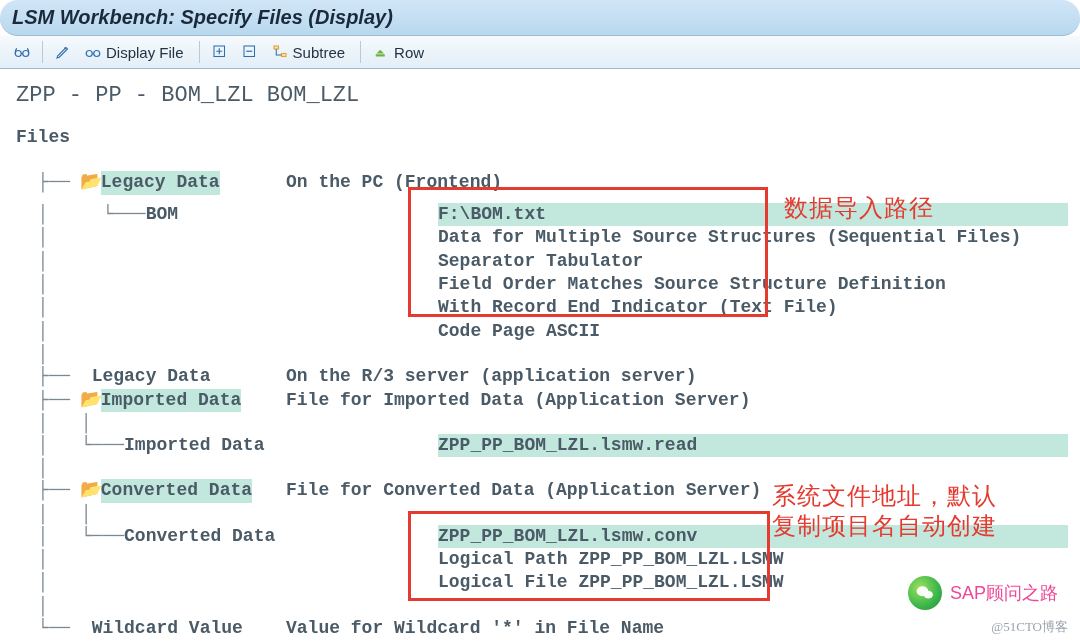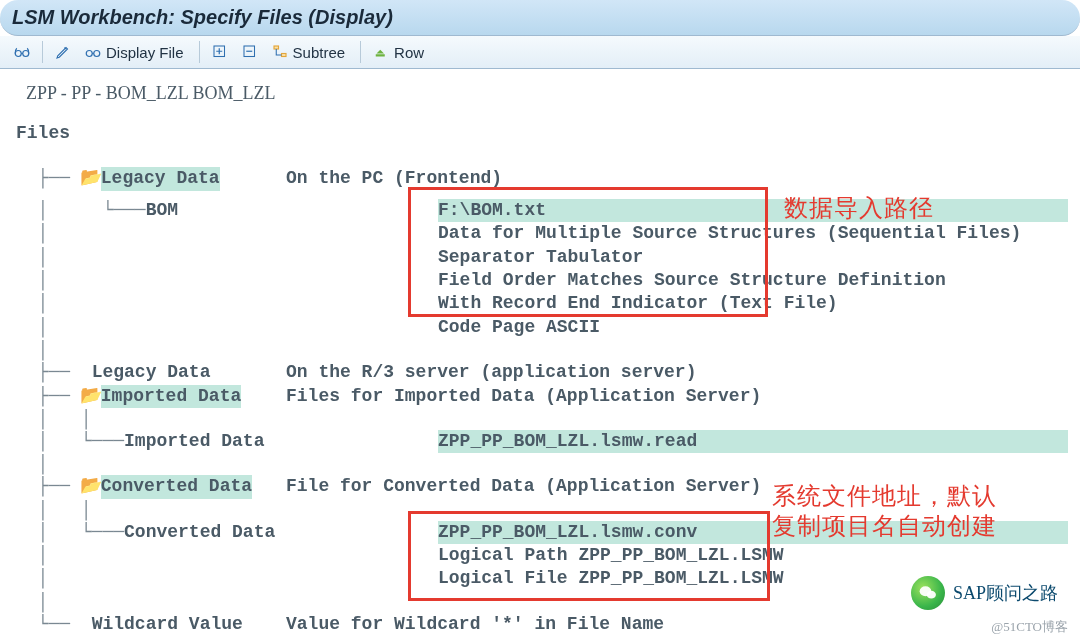--- a/index.html
+++ b/index.html
@@ -43,24 +43,24 @@
     color: #234;
     position: relative;
   }
   .tb-btn.labeled { font-size: 15px; padding-left: 4px; padding-right: 8px; gap: 4px; }
   .tb-sep { width: 1px; height: 22px; background: #b7cad9; margin: 0 4px; }
   .tb-icon { width:18px; height:18px; display:inline-flex; align-items:center; justify-content:center; }
   .tb-icon svg { width:18px; height:18px; }
 
   .content { padding: 6px 0 0 0; position: relative; }
   .breadcrumb {
-    font-family: Liberation Serif, serif;
-    font-size: 18px;
+    font-family: Liberation Mono, monospace;
+    font-size: 22px;
     color: #4a5a66;
-    padding: 8px 26px;
+    padding: 8px 16px;
     letter-spacing: 0px;
   }
 
   .tree {
     font-family: "Courier New", monospace;
     font-size: 18px;
     color: #4a5a66;
     padding: 6px 14px 0 16px;
     line-height: 1.3;
     position: relative;
@@ -120,21 +120,21 @@
     background: rgba(255,255,255,0.75);
     padding:4px 10px;
     border-radius: 20px;
   }
   .wm-logo {
     width:34px; height:34px; border-radius:50%;
     background: radial-gradient(circle at 35% 35%, #9be15d 0%, #39b54a 60%, #2a8a36 100%);
     display:flex; align-items:center; justify-content:center;
     color:#fff; font-size:16px;
   }
-  .wm-text { font-family:Liberation Serif, serif; font-size:18px; color:#0c4a6e; }
+  .wm-text { font-family:Liberation Sans, sans-serif; font-size:18px; color:#ec4899; }
   .credit {
     position:absolute; right:12px; bottom:6px;
     font-size:13px; color:#9aa3ab;
     font-family:"Microsoft YaHei";
     margin-top:38px;
   }
 
   .files-root { margin-top: 4px; }
 
 </style>
@@ -273,21 +273,21 @@
     <div class="node-row">
       <span class="tree-connector">  ├──  </span>
       <span class="node-label">Legacy Data</span>
       <span class="col-desc">On the R/3 server (application server)</span>
     </div>
 
     <div class="node-row">
       <span class="tree-connector">  ├── </span>
       <span class="folder-icon">📂</span>
       <span class="hi-teal node-label">Imported Data</span>
-      <span class="col-desc">Files for Imported Data (Application Server)</span>
+      <span class="col-desc">File for Imported Data (Application Server)</span>
     </div>
     <div class="node-row" style="height:10px">
         <span class="tree-connector">  │   │</span>
       </div>
     <div class="node-row">
       <span class="tree-connector">  │   └───</span>
       <span class="node-label">Imported Data</span>
       <span class="col-val"><span class="hi-teal" style="display:inline-block;min-width:630px;">ZPP_PP_BOM_LZL.lsmw.read</span></span>
     </div>
 

